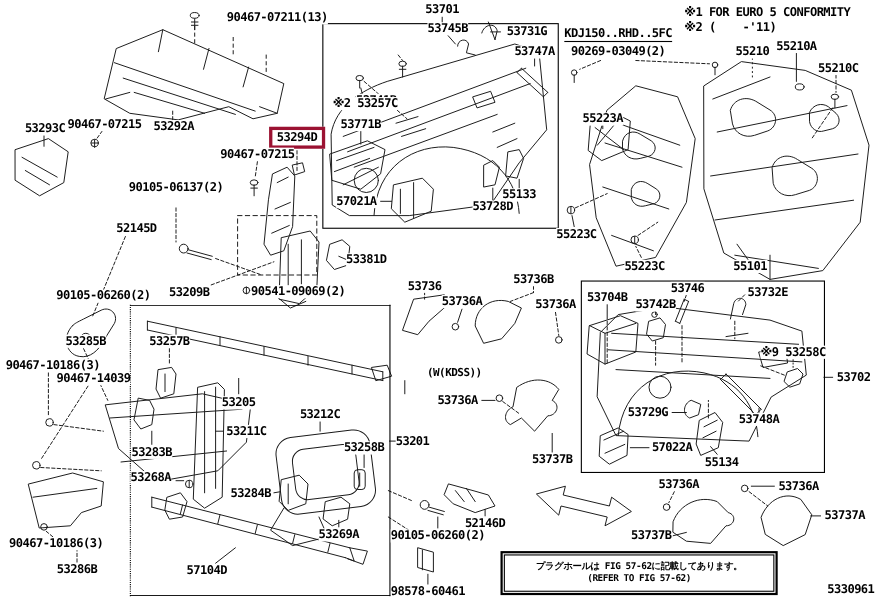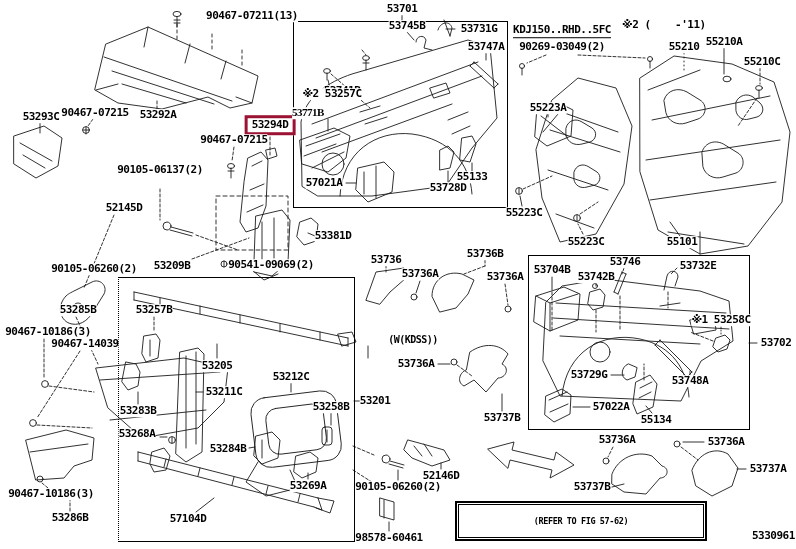--- a/index.html
+++ b/index.html
@@ -216,67 +216,69 @@
       </g>
     </g>
   </svg>
 
   <div class="gbox" style="left:293px;top:21px;width:213px;height:185px;"></div>
   <div class="gbox" style="left:528px;top:255px;width:220px;height:173px;"></div>
   <div class="gbox dotl" style="left:118px;top:277px;width:235px;height:263px;"></div>
 
   <div class="note-box">
     <div class="note-inner">
+      <p>プラグホールは FIG 57-62に記載してあります。</p>
       <p>(REFER TO FIG 57-62)</p>
     </div>
   </div>
 
   <div class="fig-code">5330961</div>
 
 <div class="plabel" style="left: 252px; top: 16px;">90467-07211(13)</div>
     <div class="plabel" style="left: 402px; top: 9px;">53701</div>
     <div class="plabel" style="left: 407px; top: 26px;">53745B</div>
     <div class="plabel" style="left: 479px; top: 29px;">53731G</div>
     <div class="plabel" style="left: 342px; top: 47px; margin-top: 44px;">53741B</div>
     <div class="plabel" style="left: 486px; top: 47px;">53747A</div>
     <div class="plabel ul" style="left: 562px; top: 31px;">KDJ150..RHD..5FC</div>
     <div class="plabel" style="left: 562px; top: 47px;">90269-03049(2)</div>
+    <div class="plabel left" style="left: 622px; top: 11px;">※1 FOR EURO 5 CONFORMITY</div>
     <div class="plabel left" style="left: 622px; top: 25px;">※2 (    -'11)</div>
     <div class="plabel" style="left: 684px; top: 47px;">55210</div>
     <div class="plabel" style="left: 724px; top: 42px;">55210A</div>
     <div class="plabel" style="left: 762px; top: 62px;">55210C</div>
     <div class="plabel" style="left: 682px; top: 242px;">55101</div>
     <div class="plabel" style="left: 41px; top: 117px;">53293C</div>
     <div class="plabel" style="left: 95px; top: 113px;">90467-07215</div>
     <div class="plabel" style="left: 158px; top: 115px;">53292A</div>
     <div class="plabel hl" style="left: 270px; top: 125px;">53294D</div>
     <div class="plabel" style="left: 234px; top: 140px;">90467-07215</div>
     <div class="plabel" style="left: 160px; top: 170px;">90105-06137(2)</div>
     <div class="plabel" style="left: 124px; top: 208px;">52145D</div>
     <div class="plabel" style="left: 94px; top: 269px;">90105-06260(2)</div>
     <div class="plabel" style="left: 172px; top: 266px;">53209B</div>
     <div class="plabel" style="left: 271px; top: 265px;">90541-09069(2)</div>
     <div class="plabel" style="left: 333px; top: 236px;">53381D</div>
     <div class="plabel" style="left: 332px; top: 94px;">※2 53257C</div>
-    <div class="plabel" style="left: 308px; top: 113px; font-family: Liberation Serif, serif;">53771B</div>
+    <div class="plabel" style="left: 328px; top: 113px;">53771B</div>
     <div class="plabel" style="left: 324px; top: 183px;">57021A</div>
     <div class="plabel" style="left: 448px; top: 188px;">53728D</div>
     <div class="plabel" style="left: 472px; top: 177px;">55133</div>
     <div class="plabel" style="left: 548px; top: 108px;">55223A</div>
     <div class="plabel" style="left: 524px; top: 213px;">55223C</div>
     <div class="plabel" style="left: 586px; top: 242px;">55223C</div>
     <div class="plabel" style="left: 386px; top: 260px;">53736</div>
     <div class="plabel" style="left: 420px; top: 274px;">53736A</div>
     <div class="plabel" style="left: 485px; top: 254px;">53736B</div>
     <div class="plabel" style="left: 505px; top: 277px;">53736A</div>
     <div class="plabel" style="left: 552px; top: 270px;">53704B</div>
     <div class="plabel" style="left: 596px; top: 277px;">53742B</div>
     <div class="plabel" style="left: 625px; top: 262px;">53746</div>
     <div class="plabel" style="left: 698px; top: 266px;">53732E</div>
-    <div class="plabel" style="left: 721px; top: 320px;">※1 53258C</div>
+    <div class="plabel" style="left: 721px; top: 320px;">※9 53258C</div>
     <div class="plabel" style="left: 776px; top: 343px;">53702</div>
     <div class="plabel" style="left: 589px; top: 375px;">53729G</div>
     <div class="plabel" style="left: 690px; top: 381px;">53748A</div>
     <div class="plabel" style="left: 611px; top: 407px;">57022A</div>
     <div class="plabel" style="left: 656px; top: 420px;">55134</div>
     <div class="plabel" style="left: 78px; top: 310px;">53285B</div>
     <div class="plabel" style="left: 48px; top: 332px;">90467-10186(3)</div>
     <div class="plabel" style="left: 85px; top: 344px;">90467-14039</div>
     <div class="plabel" style="left: 154px; top: 310px;">53257B</div>
     <div class="plabel" style="left: 138px; top: 411px;">53283B</div>

